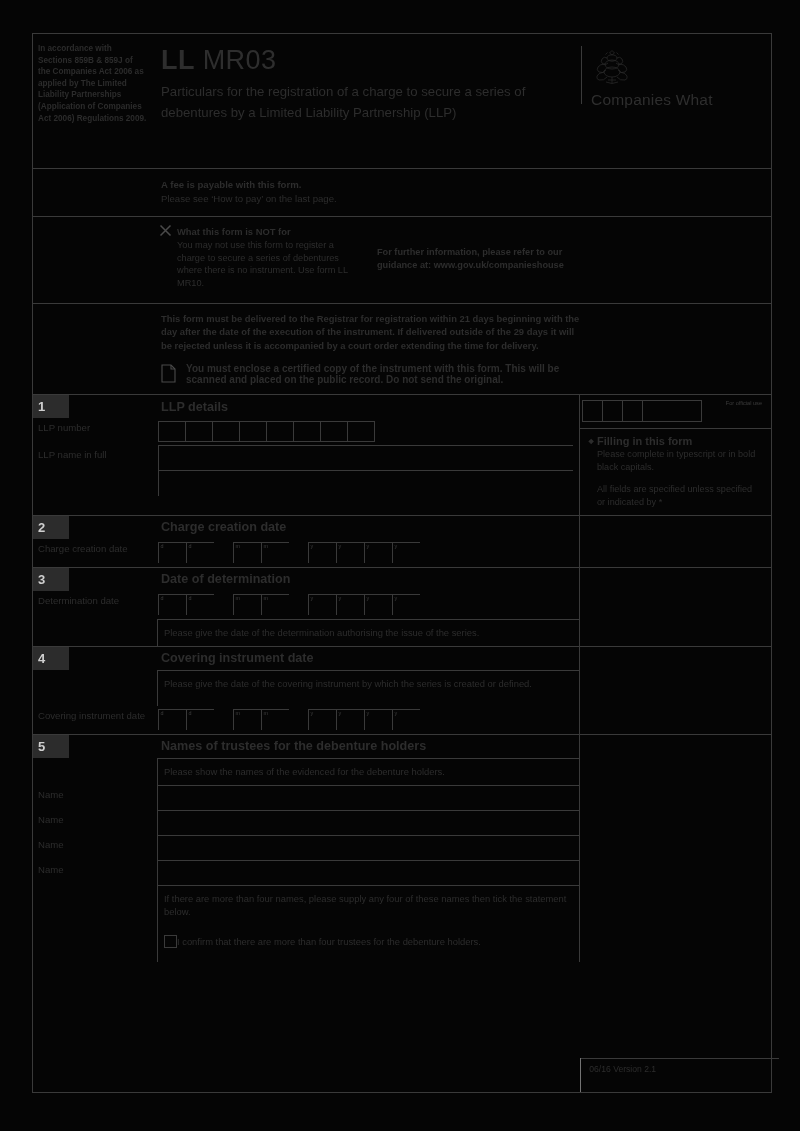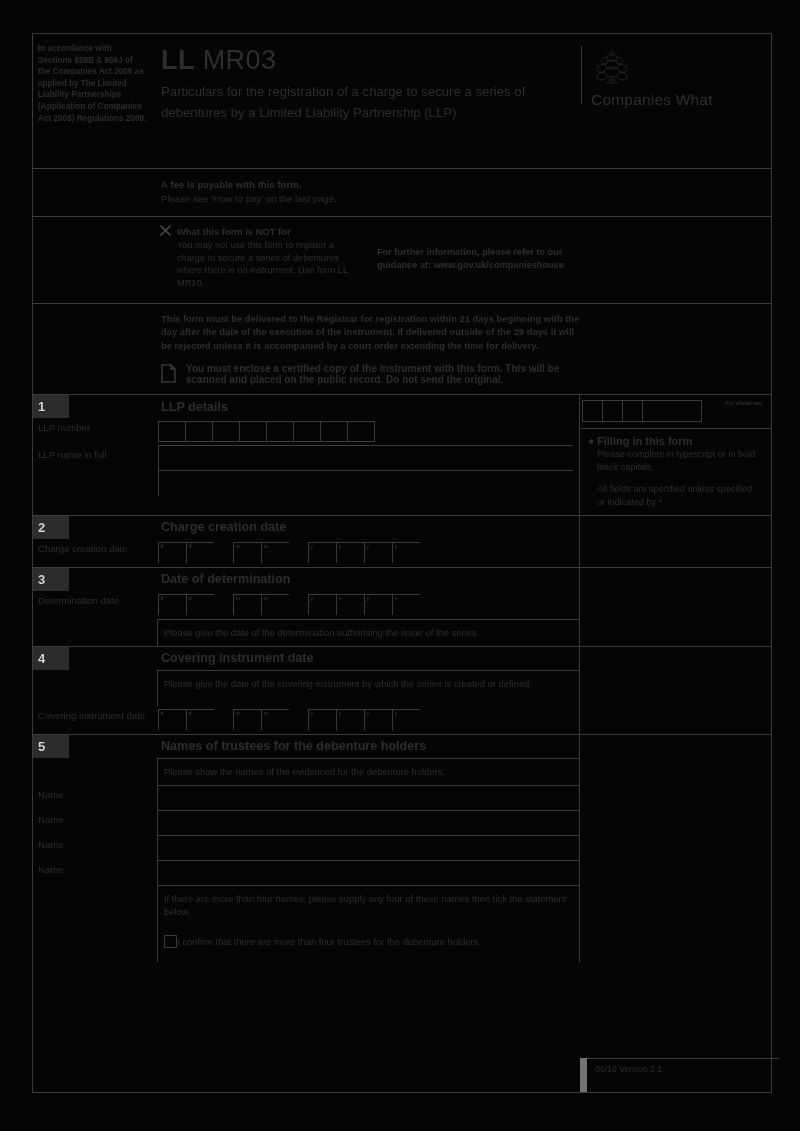--- a/index.html
+++ b/index.html
@@ -165,21 +165,21 @@
   
   .confirm { display: flex; align-items: flex-end; gap: 0; padding: 9px 8px 14px 6px; }
   .tickbox { width: 13px; height: 13px; border: 1px solid #3a3a3a; flex: none; margin-top: 1px; }
   .confirm-txt { font-size: 9.4px; color: #2d2d2d; line-height: 13px; }
 
   .footer {
     position: absolute; left: 0; right: 0; bottom: 0;
     height: 34px; display: flex;
   }
   .f-left { width: 548px; }
-  .f-right { width: 191px; border-left: 7px solid #737373; padding: 5px 0 0 8px; }
+  .f-right { width: 191px; border-left: 1px solid #737373; padding: 5px 0 0 8px; }
   .f-ver { font-size: 8.6px; color: #2d2d2d; }
 </style>
 </head>
 <body>
 
 <div class="page">
 
   <div class="header">
     <div class="hdr-left">In accordance with Sections 859B &amp; 859J of the Companies Act 2006 as applied by The Limited Liability Partnerships (Application of Companies Act 2006) Regulations 2009.</div>
     <div class="hdr-mid">

